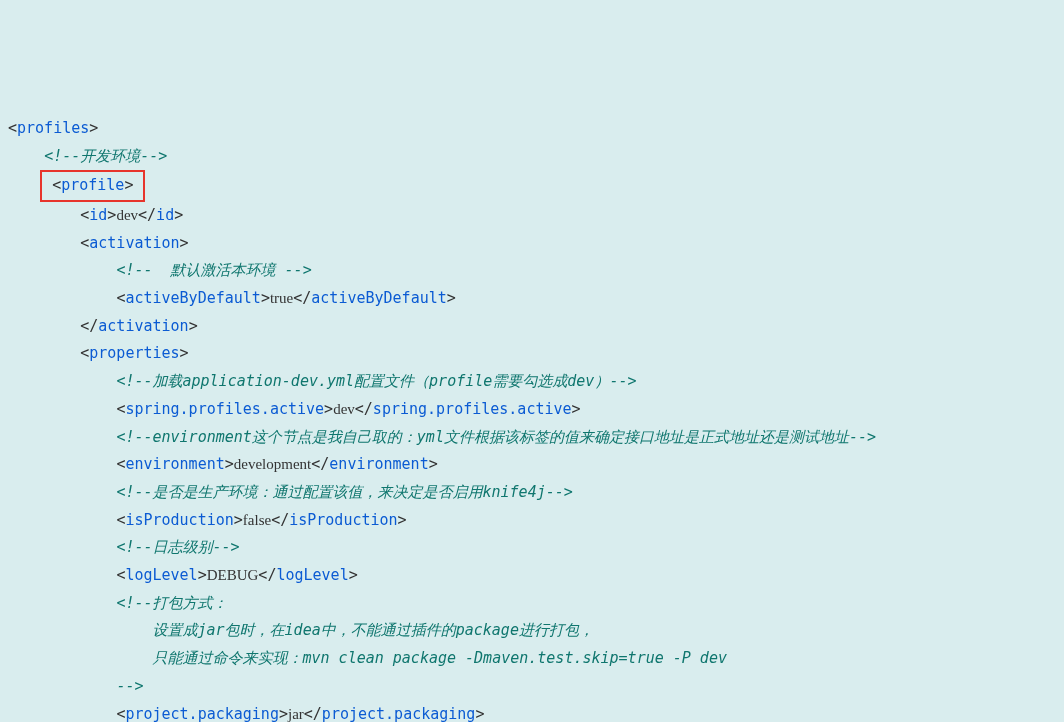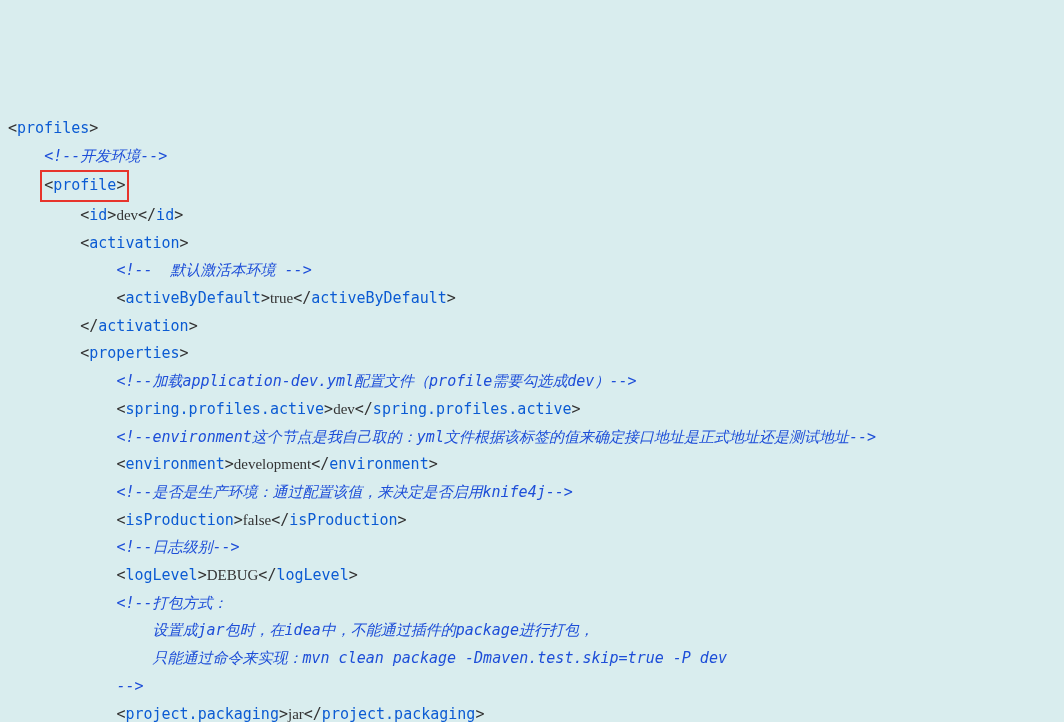--- a/index.html
+++ b/index.html
@@ -9,25 +9,25 @@
     font-size: 15px;
     line-height: 27.7px;
     padding: 4px 8px;
     color: #333;
     white-space: pre;
     overflow: hidden;
   }
   .tag   { color: #0b5bd3; }
   .punct { color: #333; }
   .txt   { color: #333; font-family: Liberation Serif, serif; }
-  .cmt   { color: #1d4ed8; font-style: italic; }
+  .cmt   { color: #0f766e; font-style: italic; }
   .hl {
     border: 2px solid #e7352c;
     display: inline-block;
-    padding: 0 2px;
+    padding: 0 10px;
     margin-left: -4px;
   }
 </style>
 </head>
 <body>
 
 
 
 <div id="code"><div><span class="punct">&lt;</span><span class="tag">profiles</span><span class="punct">&gt;</span></div><div>    <span class="cmt">&lt;!--开发环境--&gt;</span></div><div>    <span class="hl"><span class="punct">&lt;</span><span class="tag">profile</span><span class="punct">&gt;</span></span></div><div>        <span class="punct">&lt;</span><span class="tag">id</span><span class="punct">&gt;</span><span class="txt">dev</span><span class="punct">&lt;/</span><span class="tag">id</span><span class="punct">&gt;</span></div><div>        <span class="punct">&lt;</span><span class="tag">activation</span><span class="punct">&gt;</span></div><div>            <span class="cmt">&lt;!--  默认激活本环境 --&gt;</span></div><div>            <span class="punct">&lt;</span><span class="tag">activeByDefault</span><span class="punct">&gt;</span><span class="txt">true</span><span class="punct">&lt;/</span><span class="tag">activeByDefault</span><span class="punct">&gt;</span></div><div>        <span class="punct">&lt;/</span><span class="tag">activation</span><span class="punct">&gt;</span></div><div>        <span class="punct">&lt;</span><span class="tag">properties</span><span class="punct">&gt;</span></div><div>            <span class="cmt">&lt;!--加载application-dev.yml配置文件（profile需要勾选成dev）--&gt;</span></div><div>            <span class="punct">&lt;</span><span class="tag">spring.profiles.active</span><span class="punct">&gt;</span><span class="txt">dev</span><span class="punct">&lt;/</span><span class="tag">spring.profiles.active</span><span class="punct">&gt;</span></div><div>            <span class="cmt">&lt;!--environment这个节点是我自己取的：yml文件根据该标签的值来确定接口地址是正式地址还是测试地址--&gt;</span></div><div>            <span class="punct">&lt;</span><span class="tag">environment</span><span class="punct">&gt;</span><span class="txt">development</span><span class="punct">&lt;/</span><span class="tag">environment</span><span class="punct">&gt;</span></div><div>            <span class="cmt">&lt;!--是否是生产环境：通过配置该值，来决定是否启用knife4j--&gt;</span></div><div>            <span class="punct">&lt;</span><span class="tag">isProduction</span><span class="punct">&gt;</span><span class="txt">false</span><span class="punct">&lt;/</span><span class="tag">isProduction</span><span class="punct">&gt;</span></div><div>            <span class="cmt">&lt;!--日志级别--&gt;</span></div><div>            <span class="punct">&lt;</span><span class="tag">logLevel</span><span class="punct">&gt;</span><span class="txt">DEBUG</span><span class="punct">&lt;/</span><span class="tag">logLevel</span><span class="punct">&gt;</span></div><div>            <span class="cmt">&lt;!--打包方式：</span></div><div>                <span class="cmt">设置成jar包时，在idea中，不能通过插件的package进行打包，</span></div><div>                <span class="cmt">只能通过命令来实现：mvn clean package -Dmaven.test.skip=true -P dev</span></div><div>            <span class="cmt">--&gt;</span></div><div>            <span class="punct">&lt;</span><span class="tag">project.packaging</span><span class="punct">&gt;</span><span class="txt">jar</span><span class="punct">&lt;/</span><span class="tag">project.packaging</span><span class="punct">&gt;</span></div></div>
 

